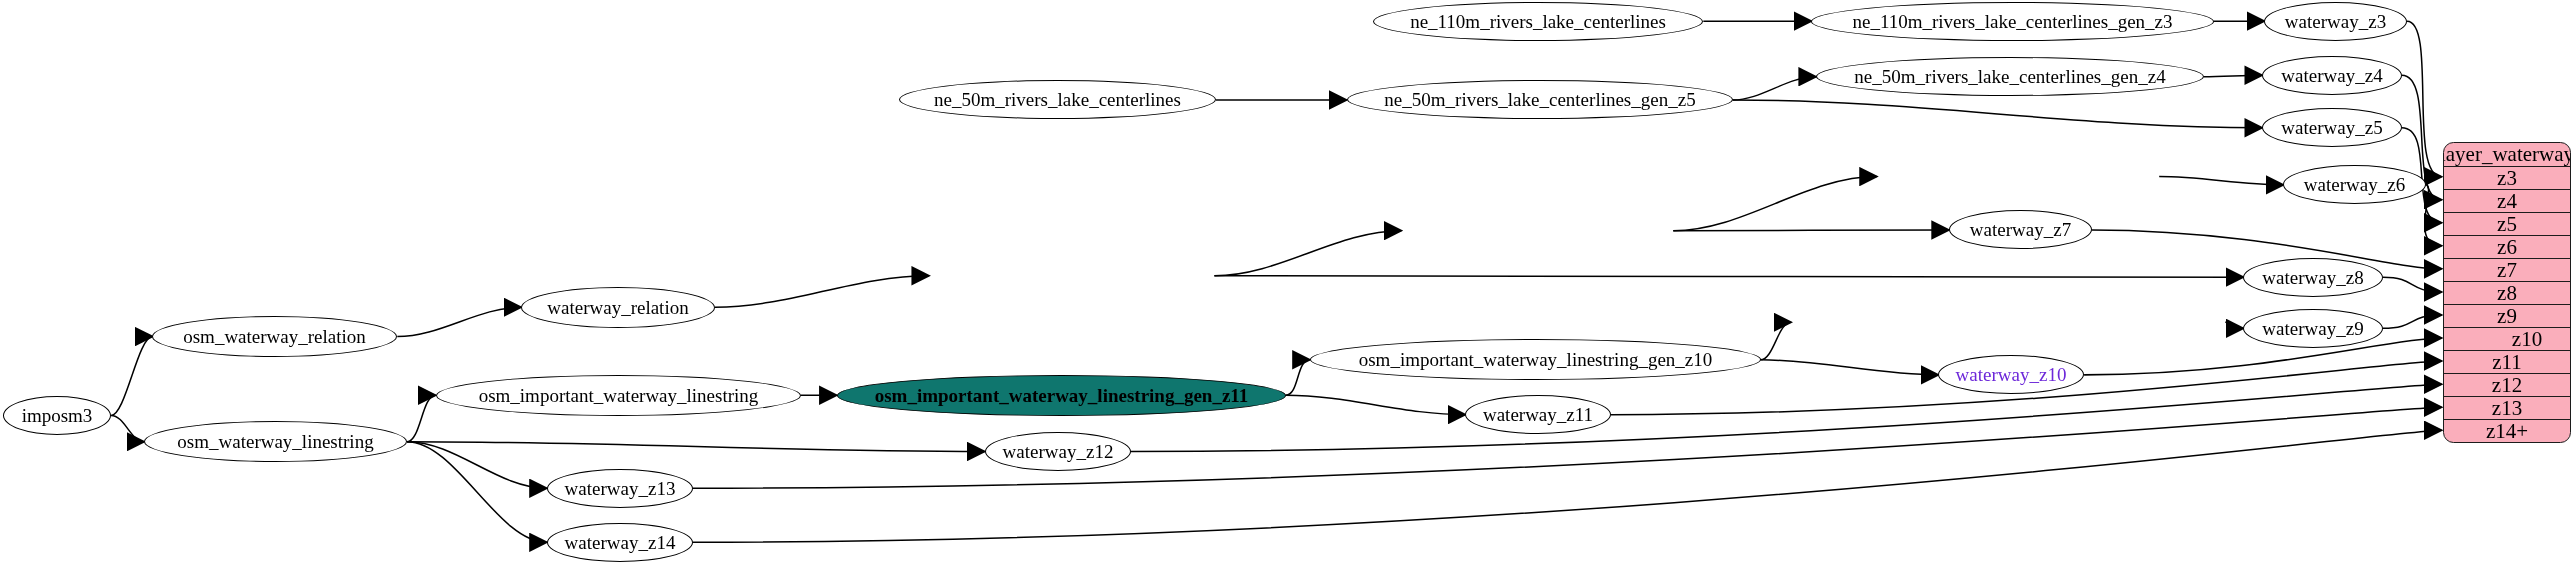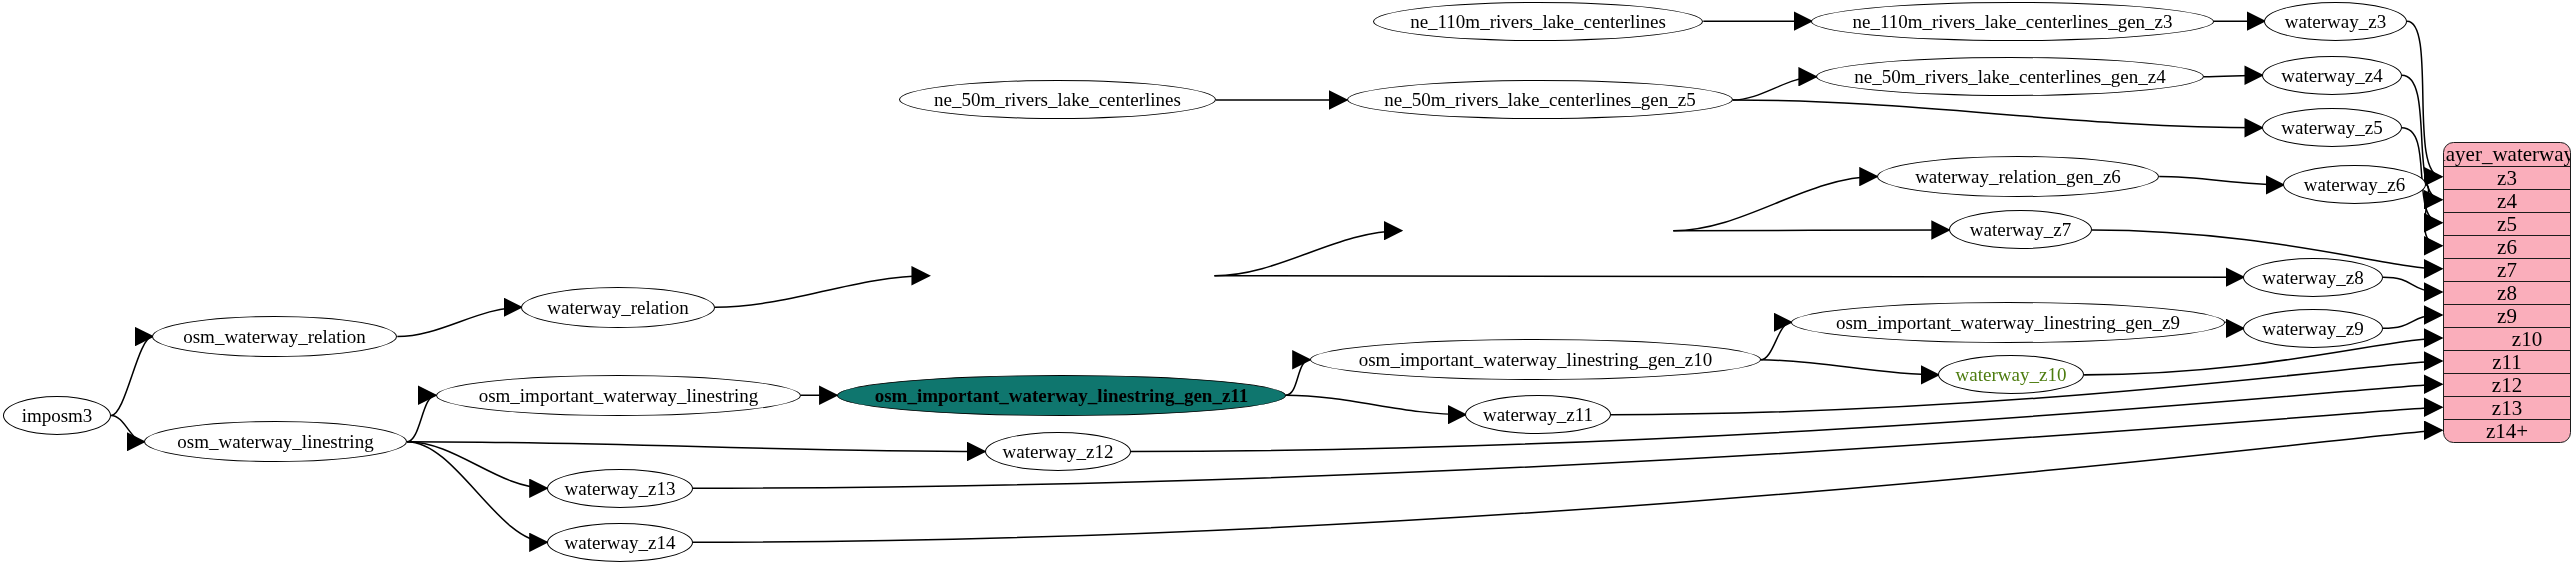--- a/index.html
+++ b/index.html
@@ -70,38 +70,36 @@
       <path d="M2775,499 C3013,499 3181,449.95000000000005 3251,449.95000000000005" fill="none" stroke="#000000" stroke-width="2" marker-end="url(#arrow)"></path>
       <path d="M2145,552 C2698,552 3181,480.65000000000003 3251,480.65000000000003" fill="none" stroke="#000000" stroke-width="2" marker-end="url(#arrow)"></path>
       <path d="M1505,601 C2378,601 3181,511.35 3251,511.35" fill="none" stroke="#000000" stroke-width="2" marker-end="url(#arrow)"></path>
       <path d="M922,650 C2086.5,650 3181,542.0500000000001 3251,542.0500000000001" fill="none" stroke="#000000" stroke-width="2" marker-end="url(#arrow)"></path>
       <path d="M922,722 C2086.5,722 3181,572.75 3251,572.75" fill="none" stroke="#000000" stroke-width="2" marker-end="url(#arrow)"></path>
     </svg>
 <div class="node" style="left: 3px; top: 396px; width: 108px; height: 39px; background: rgb(255, 255, 255); border-color: rgb(0, 0, 0); color: rgb(0, 0, 0);">imposm3</div>
     <div class="node" style="left: 152px; top: 316px; width: 245px; height: 41px; background: rgb(255, 255, 255); border-color: rgb(0, 0, 0); color: rgb(0, 0, 0);">osm_waterway_relation</div>
     <div class="node" style="left: 144px; top: 421px; width: 263px; height: 41px; background: rgb(255, 255, 255); border-color: rgb(0, 0, 0); color: rgb(0, 0, 0);">osm_waterway_linestring</div>
     <div class="node" style="left: 521px; top: 287px; width: 194px; height: 41px; background: rgb(255, 255, 255); border-color: rgb(0, 0, 0); color: rgb(0, 0, 0);">waterway_relation</div>
-    <div class="node" style="left: 1877px; top: 156px; width: 282px; height: 41px; background: rgb(255, 255, 255); border-color: rgb(0, 0, 0); color: rgb(0, 0, 0);">waterway_relation_gen_z6</div>
     <div class="node" style="left: 1373px; top: 1.5px; width: 330px; height: 39px; background: rgb(255, 255, 255); border-color: rgb(0, 0, 0); color: rgb(0, 0, 0);">ne_110m_rivers_lake_centerlines</div>
     <div class="node" style="left: 1811px; top: 1.5px; width: 403px; height: 39px; background: rgb(255, 255, 255); border-color: rgb(0, 0, 0); color: rgb(0, 0, 0);">ne_110m_rivers_lake_centerlines_gen_z3</div>
     <div class="node" style="left: 899px; top: 80px; width: 317px; height: 39px; background: rgb(255, 255, 255); border-color: rgb(0, 0, 0); color: rgb(0, 0, 0);">ne_50m_rivers_lake_centerlines</div>
     <div class="node" style="left: 1347px; top: 80px; width: 386px; height: 39px; background: rgb(255, 255, 255); border-color: rgb(0, 0, 0); color: rgb(0, 0, 0);">ne_50m_rivers_lake_centerlines_gen_z5</div>
     <div class="node" style="left: 1816px; top: 57px; width: 388px; height: 39px; background: rgb(255, 255, 255); border-color: rgb(0, 0, 0); color: rgb(0, 0, 0);">ne_50m_rivers_lake_centerlines_gen_z4</div>
     <div class="node" style="left: 436px; top: 375px; width: 365px; height: 41px; background: rgb(255, 255, 255); border-color: rgb(0, 0, 0); color: rgb(0, 0, 0);">osm_important_waterway_linestring</div>
     <div class="node" style="left: 837px; top: 375px; width: 449px; height: 41px; background: #0f766e; border-color: rgb(0, 0, 0); color: rgb(0, 0, 0); font-weight: bold;">osm_important_waterway_linestring_gen_z11</div>
     <div class="node" style="left: 1310px; top: 339px; width: 451px; height: 41px; background: rgb(255, 255, 255); border-color: rgb(0, 0, 0); color: rgb(0, 0, 0);">osm_important_waterway_linestring_gen_z10</div>
-    <div class="node" style="left: 1791px; top: 302px; width: 434px; height: 41px; background: rgb(255, 255, 255); border-color: rgb(0, 0, 0); color: rgb(0, 0, 0);">osm_important_waterway_linestring_gen_z9</div>
     <div class="node" style="left: 2264px; top: 1.5px; width: 143px; height: 39px; background: rgb(255, 255, 255); border-color: rgb(0, 0, 0); color: rgb(0, 0, 0);">waterway_z3</div>
     <div class="node" style="left: 2262px; top: 56px; width: 140px; height: 39px; background: rgb(255, 255, 255); border-color: rgb(0, 0, 0); color: rgb(0, 0, 0);">waterway_z4</div>
     <div class="node" style="left: 2262px; top: 108px; width: 140px; height: 39px; background: rgb(255, 255, 255); border-color: rgb(0, 0, 0); color: rgb(0, 0, 0);">waterway_z5</div>
     <div class="node" style="left: 2283px; top: 165px; width: 143px; height: 39px; background: rgb(255, 255, 255); border-color: rgb(0, 0, 0); color: rgb(0, 0, 0);">waterway_z6</div>
     <div class="node" style="left: 1949px; top: 210px; width: 143px; height: 39px; background: rgb(255, 255, 255); border-color: rgb(0, 0, 0); color: rgb(0, 0, 0);">waterway_z7</div>
     <div class="node" style="left: 2243px; top: 258px; width: 140px; height: 39px; background: rgb(255, 255, 255); border-color: rgb(0, 0, 0); color: rgb(0, 0, 0);">waterway_z8</div>
     <div class="node" style="left: 2243px; top: 309px; width: 140px; height: 39px; background: rgb(255, 255, 255); border-color: rgb(0, 0, 0); color: rgb(0, 0, 0);">waterway_z9</div>
-    <div class="node" style="left: 1938px; top: 355px; width: 146px; height: 39px; background: rgb(255, 255, 255); border-color: rgb(0, 0, 0); color: #4d7c0f;">waterway_z10</div>
+    <div class="node" style="left: 1938px; top: 355px; width: 146px; height: 39px; background: rgb(255, 255, 255); border-color: rgb(0, 0, 0); color: #6d28d9;">waterway_z10</div>
     <div class="node" style="left: 1465px; top: 395px; width: 146px; height: 39px; background: rgb(255, 255, 255); border-color: rgb(0, 0, 0); color: rgb(0, 0, 0);">waterway_z11</div>
     <div class="node" style="left: 985px; top: 432px; width: 146px; height: 39px; background: rgb(255, 255, 255); border-color: rgb(0, 0, 0); color: rgb(0, 0, 0);">waterway_z12</div>
     <div class="node" style="left: 547px; top: 469px; width: 146px; height: 39px; background: rgb(255, 255, 255); border-color: rgb(0, 0, 0); color: rgb(0, 0, 0);">waterway_z13</div>
     <div class="node" style="left: 547px; top: 523px; width: 146px; height: 39px; background: rgb(255, 255, 255); border-color: rgb(0, 0, 0); color: rgb(0, 0, 0);">waterway_z14</div>
     <div class="record" style="left: 2443px; top: 142px; width: 128px; background: rgb(250, 174, 187); border-color: rgb(28, 28, 28);">
       <div class="record-row" style="height: 23px;">layer_waterway</div>
       <div class="record-row" style="height: 23px;">z3</div>
       <div class="record-row" style="height: 23px;">z4</div>
       <div class="record-row" style="height: 23px;">z5</div>
       <div class="record-row" style="height: 23px; text-align: right;">z6</div>

